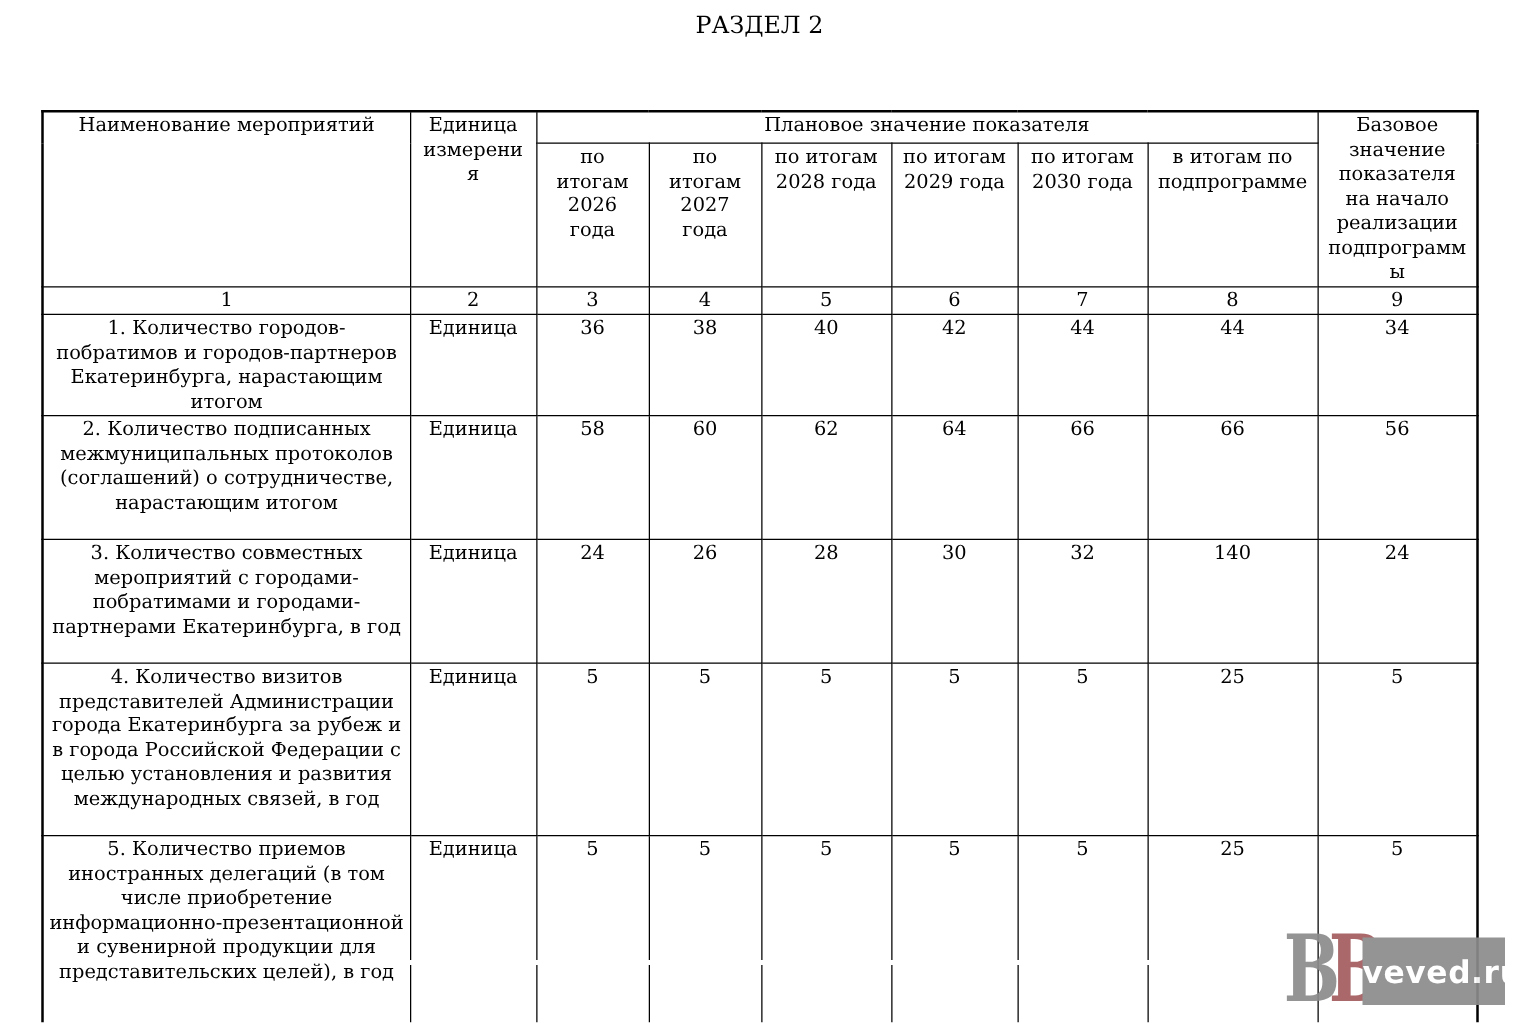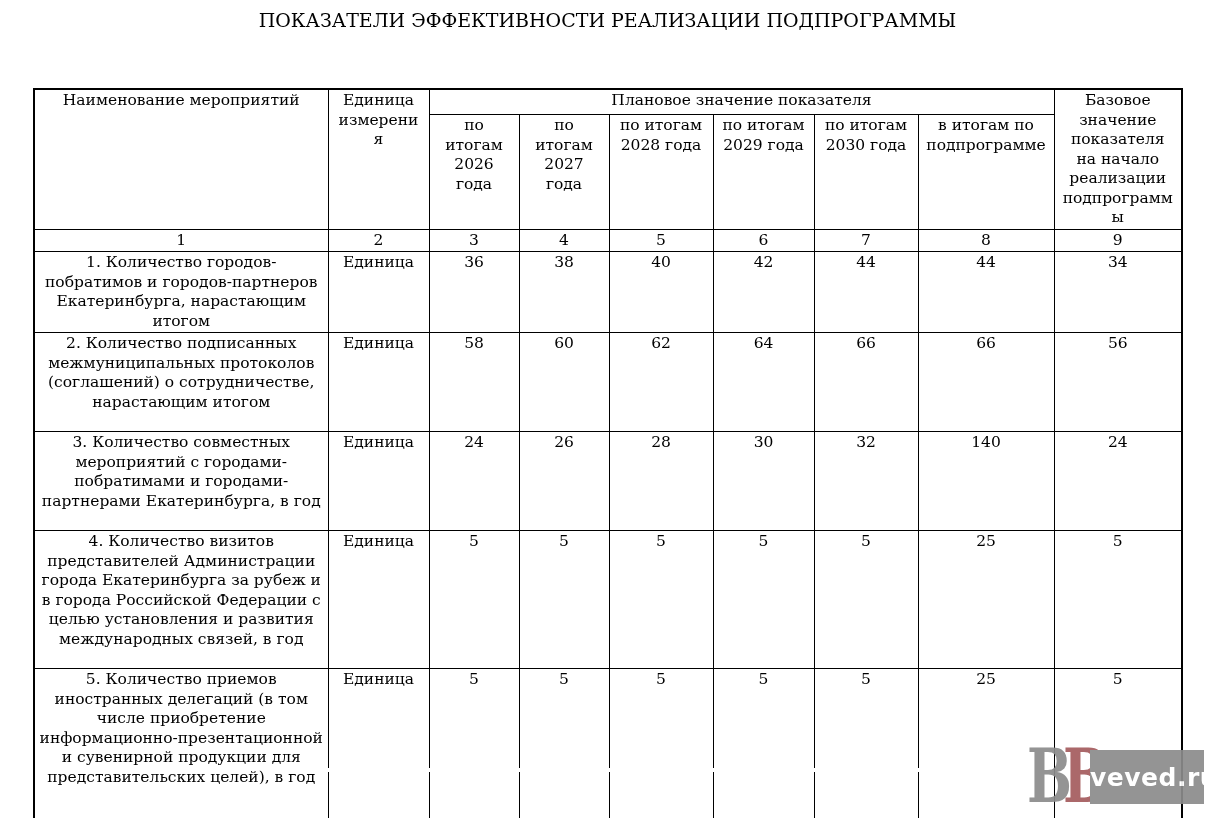--- a/index.html
+++ b/index.html
@@ -112,21 +112,21 @@
     color: #ffffff;
     letter-spacing: 0.5px;
   }
 </style>
 </head>
 <body>
 
 <div class="page">
 
   <div class="doc-title">
-    <div>ПОКАЗАТЕЛИ ЭФФЕКТИВНОСТИ РЕАЛИЗАЦИИ ПОДПРОГРАММЫ</div>
+    <div>РАЗДЕЛ 2</div>
   </div>
 
   <table class="indicators">
     <colgroup>
       <col style="width:294px">
         <col style="width:101px">
         <col style="width:90px">
       <col style="width:90px">
         <col style="width:104px">
         <col style="width:101px">

